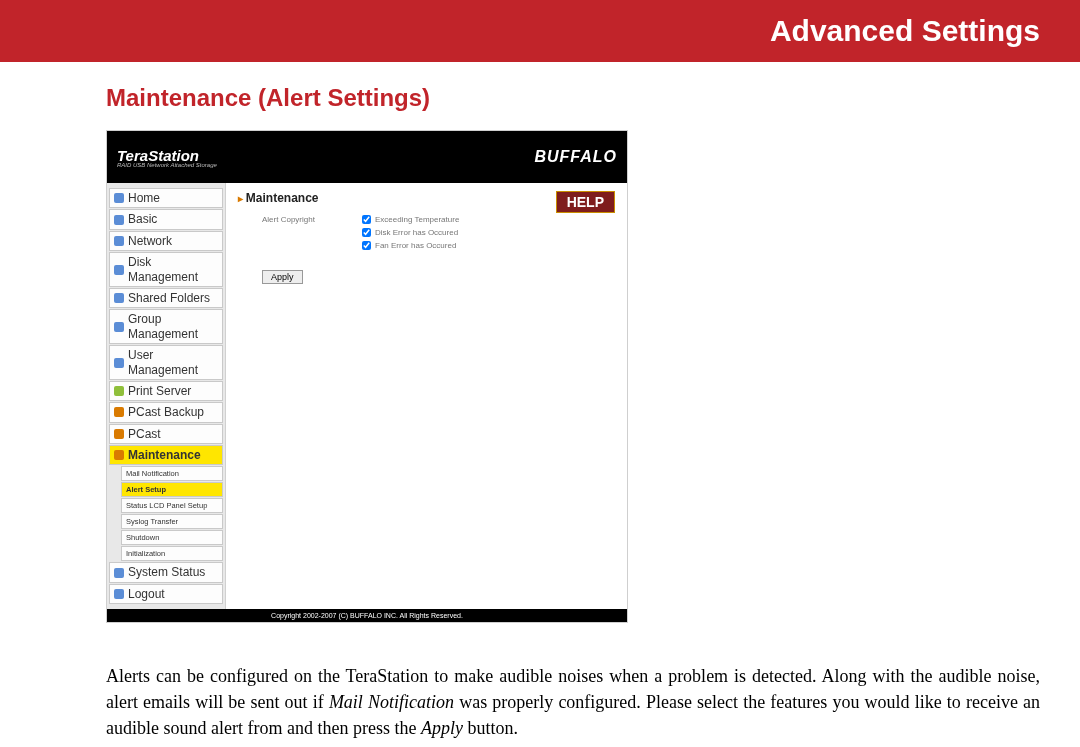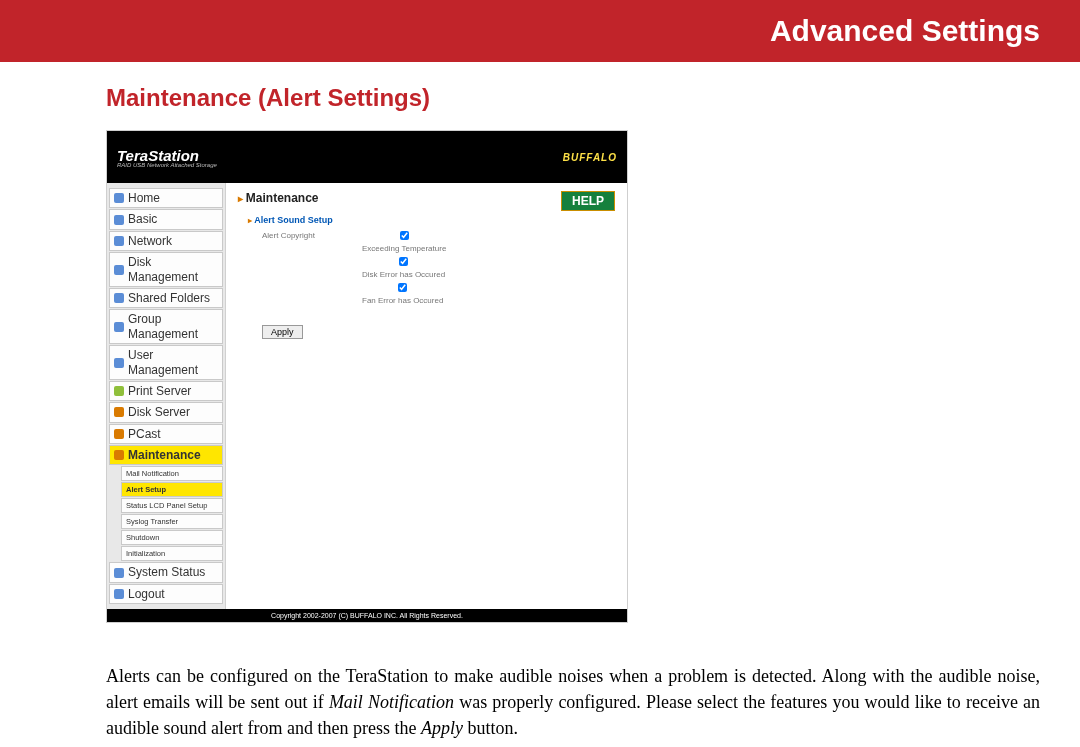--- a/index.html
+++ b/index.html
@@ -57,24 +57,24 @@
     font-weight: bold;
   }
   .ts-logo-sub {
     color: #bbb;
     font-size: 6px;
     font-style: italic;
     display: block;
     margin-top: -2px;
   }
   .ts-brand {
-    color: #fde047;
+    color: #ffffff;
     font-style: italic;
     font-weight: bold;
-    font-size: 10px;
+    font-size: 16px;
     letter-spacing: 1px;
   }
   .ts-body {
     display: flex;
     min-height: 320px;
     background: #fff;
   }
   .sidebar {
     width: 118px;
     background: #e8e8e8;
@@ -128,23 +128,23 @@
   }
   .content-title::before {
     content: "▸ ";
     color: #d97a00;
     font-size: 10px;
   }
   .help-btn {
     position: absolute;
     top: 8px;
     right: 12px;
-    background: #15803d;
+    background: #7f1d1d;
     color: #fff;
-    font-size: 12px;
+    font-size: 14px;
     font-weight: bold;
     padding: 2px 10px;
     border: 1px solid #c98e00;
     cursor: pointer;
   }
   .section-sub {
     font-size: 9px;
     color: #0057b5;
     font-weight: bold;
     margin: 6px 0 6px 10px;
@@ -161,21 +161,20 @@
     margin: 4px 0 4px 24px;
   }
   .field-label {
     width: 100px;
     flex-shrink: 0;
   }
   .field-value {
     display: flex;
     align-items: center;
     gap: 4px;
-    flex-direction: column;
   }
   .field-value input[type=checkbox] {
     width: 9px;
     height: 9px;
     margin: 0;
   }
   .apply-btn {
     margin: 16px 0 0 24px;
     font-size: 9px;
     padding: 1px 8px;
@@ -259,21 +258,21 @@
           <div class="nav-item">
             <span class="ico" style="background: rgb(91, 141, 214);"></span>
             <span>User Management</span>
           </div>
           <div class="nav-item">
             <span class="ico" style="background: rgb(143, 191, 58);"></span>
             <span>Print Server</span>
           </div>
           <div class="nav-item">
             <span class="ico" style="background: rgb(217, 122, 0);"></span>
-            <span>Disk Server</span>
+            <span>PCast Backup</span>
           </div>
           <div class="nav-item">
             <span class="ico" style="background: rgb(217, 122, 0);"></span>
             <span>PCast</span>
           </div>
           <div class="nav-item active">
             <span class="ico" style="background: rgb(217, 122, 0);"></span>
             <span>Maintenance</span>
           </div>
           <div class="nav-item sub-item">
@@ -300,21 +299,20 @@
           </div>
           <div class="nav-item">
             <span class="ico" style="background: rgb(91, 141, 214);"></span>
             <span>Logout</span>
           </div>
         </div>
 
       <div class="content">
         <div class="content-title">Maintenance</div>
         <div class="help-btn">HELP</div>
-        <div class="section-sub">Alert Sound Setup</div>
 
         <div class="field-row">
           <div class="field-label">Alert Copyright</div>
           <div class="field-value">
             <input type="checkbox" checked="" style="">
             <span>Exceeding Temperature</span>
           </div>
         </div>
         <div class="field-row">
           <div class="field-label"></div>

